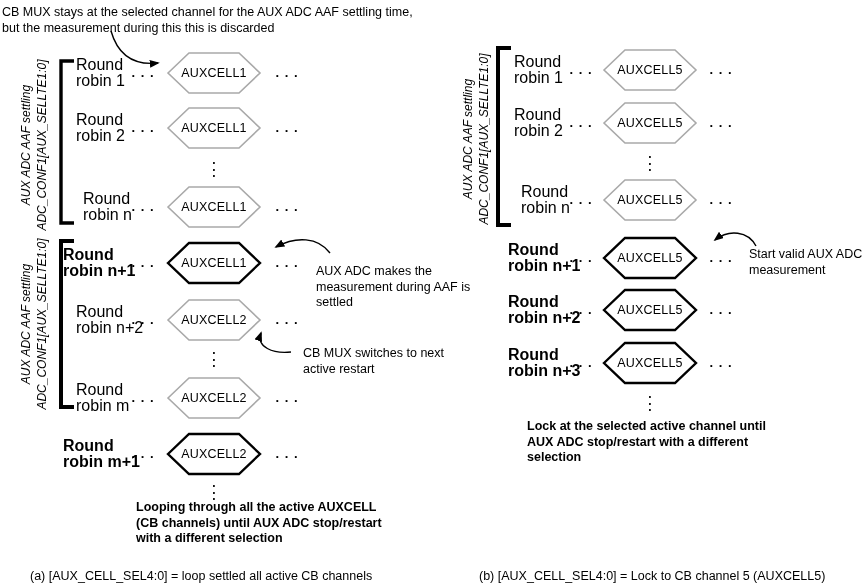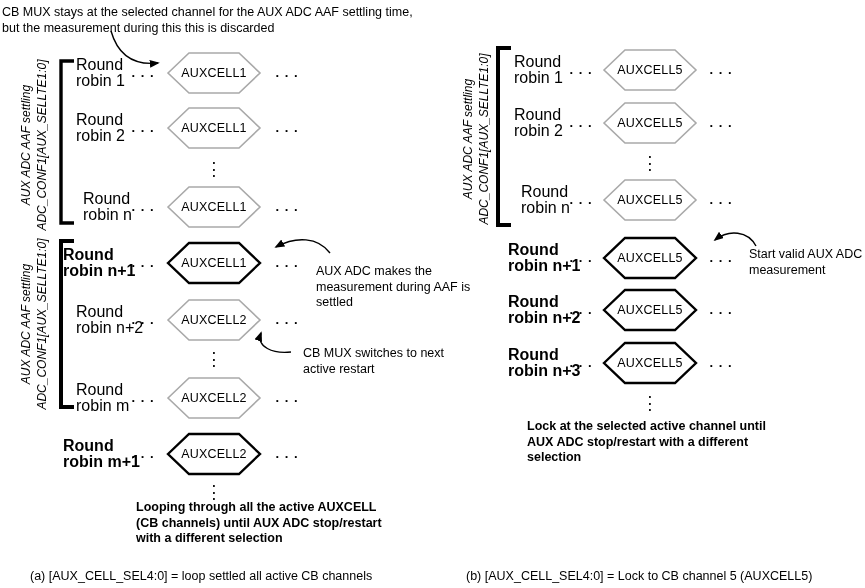--- a/index.html
+++ b/index.html
@@ -226,15 +226,15 @@
   <div class="abs vdots" style="left:642px;top:391px;">.
 .
 .</div>
 
   <div class="abs note pre" style="left:749px;top:247px;width:115px;">Start valid AUX ADC
 measurement</div>
 
   <div class="abs note pre bold" style="left:527px;top:419px;width:300px;">Lock at the selected active channel until
 AUX ADC stop/restart with a different
 selection</div>
-  <div class="abs caption" style="left:466px;top:569px;">(b) [AUX_CELL_SEL4:0] = Lock to CB channel 5 (AUXCELL5)</div>
+  <div class="abs caption" style="left:479px;top:569px;">(b) [AUX_CELL_SEL4:0] = Lock to CB channel 5 (AUXCELL5)</div>
 
 </div>
 
 </body></html>

